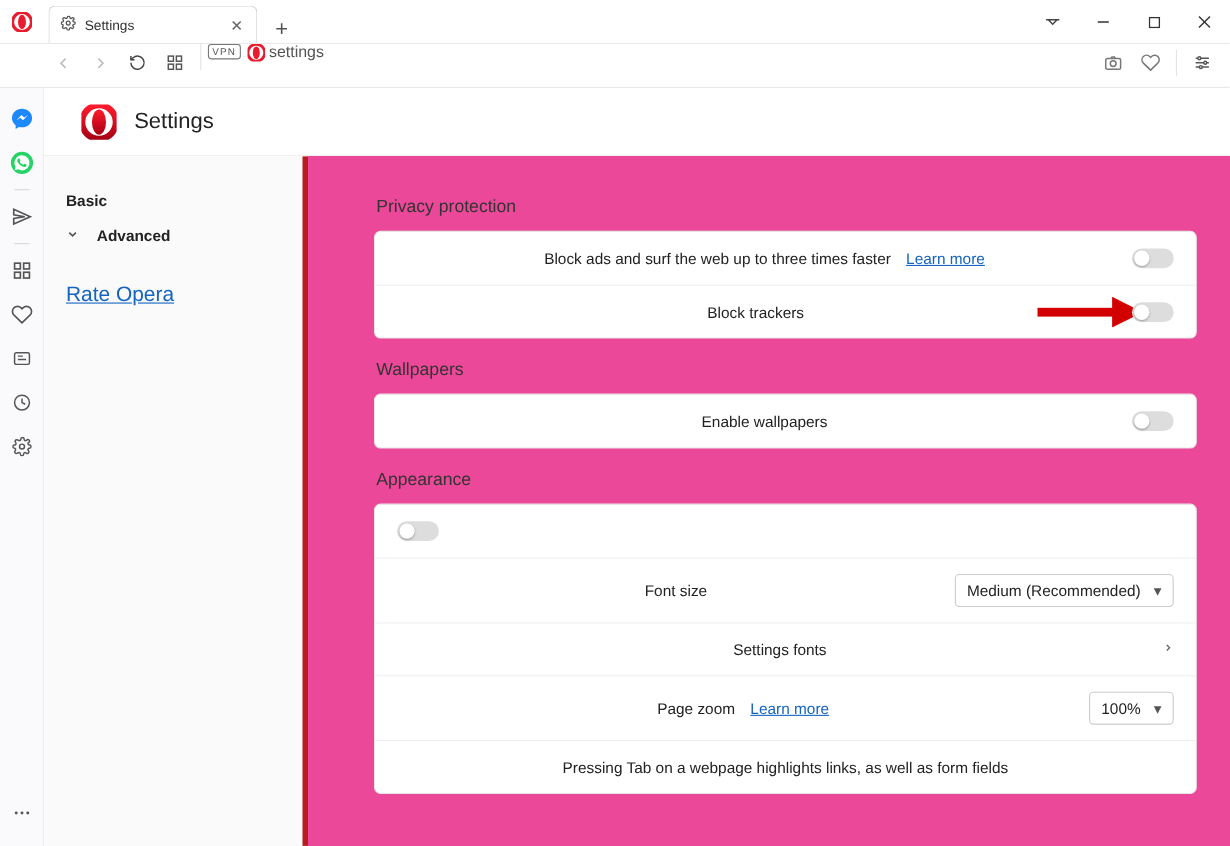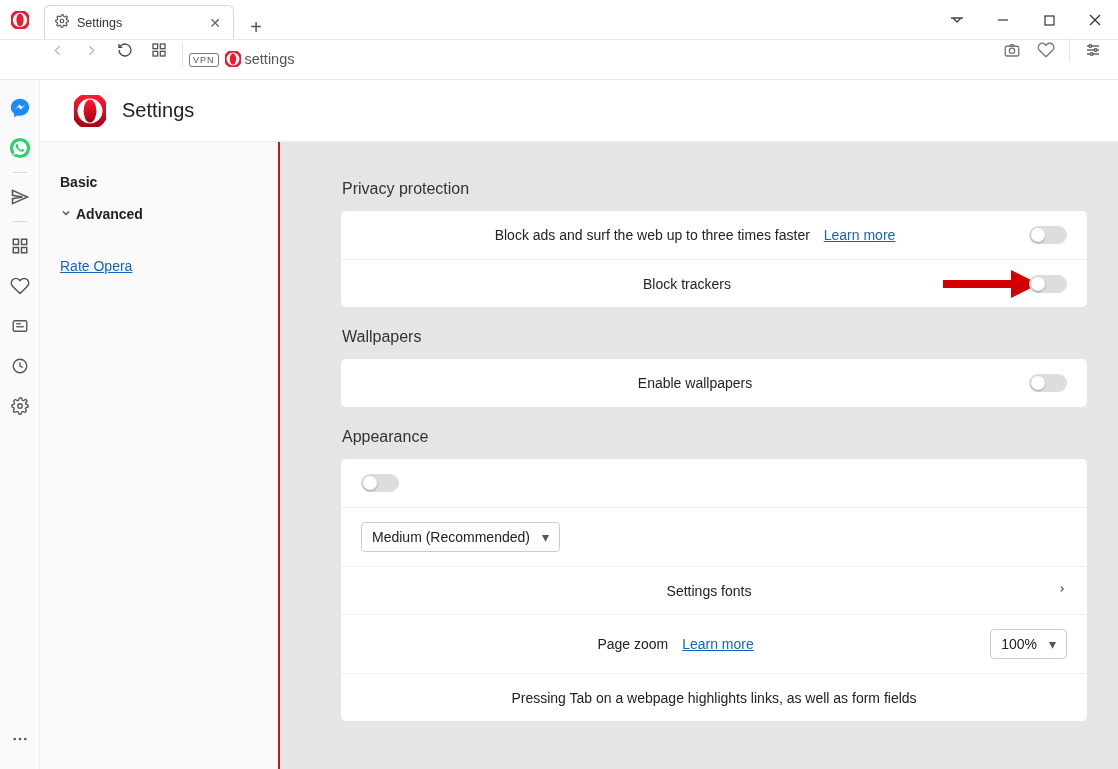--- a/index.html
+++ b/index.html
@@ -10,21 +10,21 @@
 .titlebar .opera-o { width: 40px; display:flex; align-items:center; justify-content:center; }
 .tab-strip { display:flex; align-items:flex-end; padding-left:4px; }
 .tab { height: 34px; margin-top:4px; background:#fff; border:1px solid #d6d6d6; border-bottom:none; border-radius:6px 6px 0 0; display:flex; align-items:center; padding:0 10px 0 10px; min-width:190px; font-size:12.5px; color:#333; }
 .tab .gear { margin-right:8px; color:#555; }
 .tab .x { margin-left:auto; color:#666; font-size:14px; padding:0 2px; }
 .newtab { width:32px; display:flex; align-items:center; justify-content:center; color:#555; font-size:20px; margin-left:6px; }
 .winctrl-group { margin-left:auto; display:flex; }
 .winbtn { width:46px; height:40px; display:flex; align-items:center; justify-content:center; color:#333; }
 
 
-.toolbar { height: 40px; display:flex; align-items:flex-end; padding:0 8px 12px 0; border-bottom:1px solid #e8e8e8; background:#fff; }
+.toolbar { height: 40px; display:flex; align-items:flex-start; padding:0 8px 2px 0; border-bottom:1px solid #e8e8e8; background:#fff; }
 .toolbar .left-pad { width:40px; }
 .tbtn { width:34px; height:34px; display:flex; align-items:center; justify-content:center; color:#555; }
 .tbtn.disabled { color:#bbb; }
 .toolbar .vsep { width:1px; height:24px; background:#e3e3e3; margin:0 6px; }
 .vpn-badge { border:1px solid #777; border-radius:3px; font-size:9px; letter-spacing:1px; padding:1px 3px; color:#555; margin-right:6px; }
 .addr { flex:1; font-size:14.5px; color:#555; padding-left:4px; display:flex; align-items:center; }
 .toolbar .rightcluster { display:flex; align-items:center; }
 
 
 .workspace { display:flex; height: calc(769px - 80px); }
@@ -32,29 +32,29 @@
 .rail-item { width:40px; height:40px; display:flex; align-items:center; justify-content:center; color:#555; }
 .rail-sep { width:14px; height:1px; background:#d9d9d9; margin:4px 0; }
 .rail-bottom { margin-top:auto; margin-bottom:10px; }
 
 .page { flex:1; display:flex; flex-direction:column; overflow:hidden; position:relative; }
 .page-header { height:62px; display:flex; align-items:center; padding-left:34px; gap:16px; border-bottom:1px solid #eee; }
 .page-header .big-o { }
 .page-header h1 { font-size:20px; font-weight:400; color:#222; }
 
 .page-body { flex:1; display:flex; overflow:hidden; }
-.settings-side { width:240px; background:#fafafa; padding:24px 0 0 20px; border-right:2px solid #b91c1c; font-size:14px; }
+.settings-side { width:240px; background:#fafafa; padding:24px 0 0 20px; border-right:5px solid #b91c1c; font-size:14px; }
 .side-link { padding:8px 0; color:#222; cursor:default; }
 .side-link.bold { font-weight:700; }
-.side-link.adv { display:flex; align-items:flex-end; gap:4px; font-weight:700; }
+.side-link.adv { display:flex; align-items:flex-end; gap:16px; font-weight:700; }
 .side-link.adv .chev { color:#555; }
 .side-sub { margin-top:28px; display:flex; flex-direction:column; gap:12px; }
-.side-sub a { color:#1564c0; text-decoration:underline; font-size:14px; cursor:pointer; }
-
-.content { flex:1; overflow-y:auto; background:#e5e5e5; padding:18px 30px 64px 60px; position:relative; }
+.side-sub a { color:#1564c0; text-decoration:underline; font-size:19px; cursor:pointer; }
+
+.content { flex:1; overflow-y:auto; background:#ec4899; padding:18px 30px 64px 60px; position:relative; }
 .section-title { font-size:16px; font-weight:400; color:#333; margin:20px 0 12px 2px; }
 .card { border:1px solid #e6e6e6; border-radius:6px; background:#fff; box-shadow:0 0 0 rgba(0,0,0,0); }
 .row { display:flex; align-items:center; padding:14px 20px; font-size:14px; color:#222; border-top:1px solid #efefef; min-height:48px; }
 .row:first-child { border-top:none; }
 .row .label { flex:1;text-align:center; }
 .row a.learn { color:#1564c0; text-decoration:underline; margin-left:10px; font-size:14px; cursor:pointer; }
 .toggle { width:38px; height:18px; border-radius:10px; background:#ddd; position:relative; cursor:pointer; }
 .toggle::after { content:""; position:absolute; left:2px; top:2px; width:14px; height:14px; background:#fff; border-radius:50%; box-shadow:0 1px 2px rgba(0,0,0,.3); }
 .select-like { border:1px solid #ccc; border-radius:4px; padding:6px 10px; font-size:14px; color:#222; display:flex; align-items:center; gap:12px; cursor:pointer; }
 .select-like .caret { color:#555; }
@@ -307,20 +307,21 @@
             <div class="toggle"></div>
           </div>
         </div>
 
         <div class="section-title">Appearance</div>
         <div class="card">
           <div class="row">
             <div class="toggle"></div>
           </div>
           <div class="row">
+            <span class="label">Font size</span>
             <div class="select-like">
               <span>Medium (Recommended)</span>
               <span class="caret">▾</span>
             </div>
           </div>
           <div class="row">
             <span class="label">Settings fonts</span>
             <span class="chevron-right">
               <svg width="10" height="14" viewBox="0 0 24 24" fill="none" stroke="#666" stroke-width="3">
                   <polyline points="9 18 15 12 9 6"></polyline>

